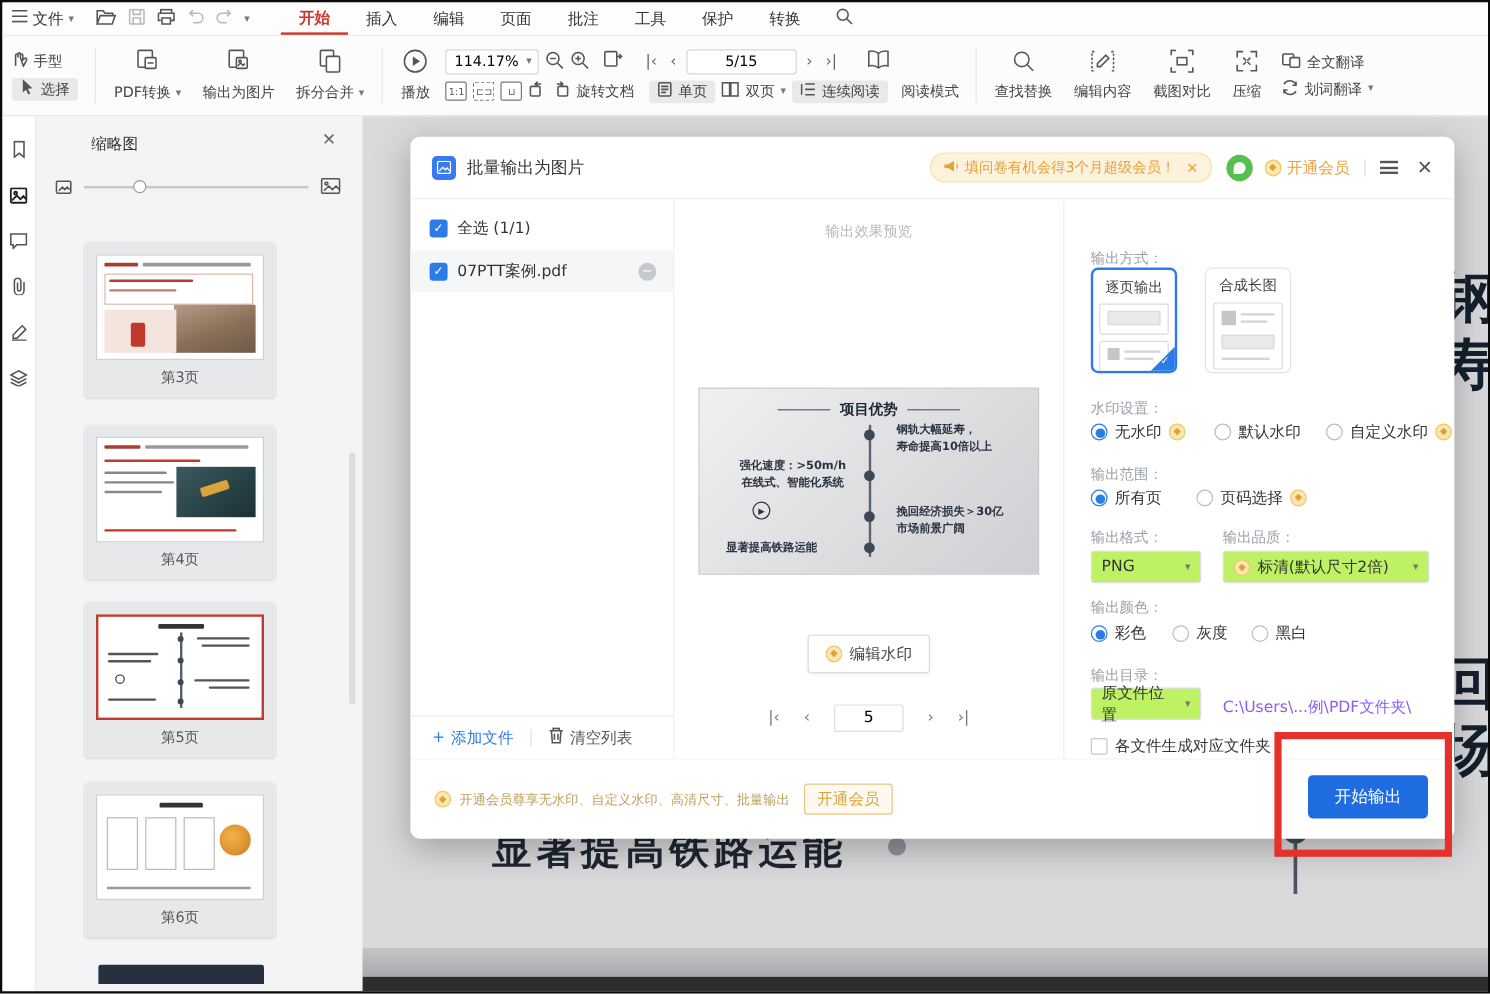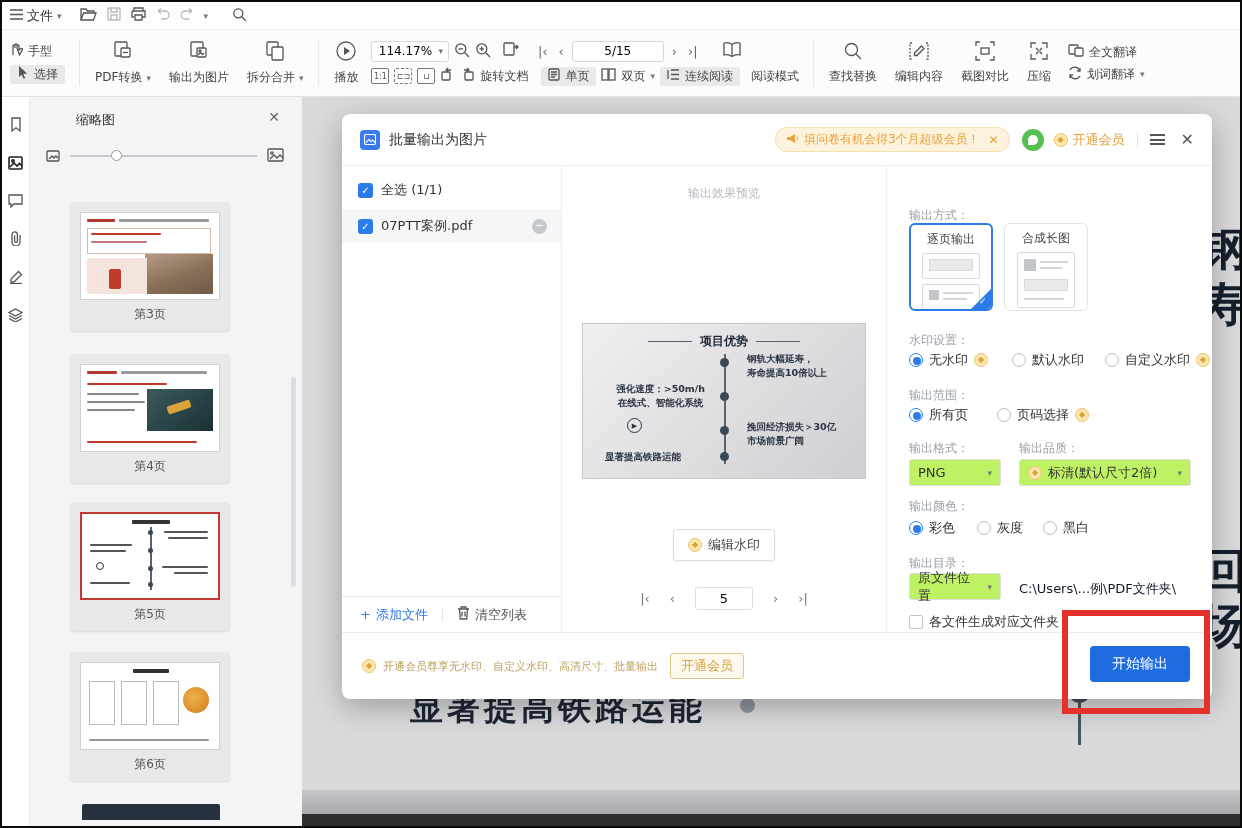--- a/index.html
+++ b/index.html
@@ -126,40 +126,40 @@
              border-radius:50%; color:#2a3442; font-size:7px; display:flex; align-items:center; justify-content:center; }
   .wm-btn { position:absolute; left:50%; transform:translateX(-50%); top:362px; background:#fff;
             border:1px solid #ddd; border-radius:3px; padding:6px 14px; display:flex; gap:6px;
             align-items:center; font-size:13px; color:#444; box-shadow:0 1px 2px rgba(0,0,0,.05); white-space:nowrap; }
   .pv-nav { position:absolute; bottom:22px; left:0; right:0; display:flex; align-items:center;
             justify-content:center; gap:20px; color:#777; }
   .pv-input { width:58px; height:23px; border:1px solid #ddd; border-radius:3px; text-align:center;
               font-size:13px; outline:none; font-family:inherit; }
 
   .sec-label { position:absolute; font-size:12px; color:#9aa0a8; }
-  .mode-card { position:absolute; top:24px; width:84px; height:88px; border:1px solid #e3e4e6;
+  .mode-card { position:absolute; top:24px; width:72px; height:88px; border:1px solid #e3e4e6;
                border-radius:6px; text-align:center; padding-top:6px; font-size:12px; color:#444; overflow:hidden; }
   .mode-card.sel { border:2px solid #2b7ce9; }
   .mp { margin:5px auto 0; background:#fff; border:1px solid #d8dadd; border-radius:2px; position:relative; }
   .mp .bar { position:absolute; background:#e7e9eb; border:1px solid #d8dadd; }
   .mp .sq { position:absolute; background:#c3c7cc; }
   .mp .ln { position:absolute; height:2px; background:#d4d7da; }
   .corner-chk { position:absolute; right:-1px; bottom:-1px; width:0; height:0;
                 border-left:22px solid transparent; border-bottom:22px solid #2b7ce9; }
   .corner-chk span { position:absolute; left:-13px; top:8px; color:#fff; font-size:9px; }
   .radio-row { position:absolute; display:flex; align-items:center; gap:6px; font-size:13px; color:#333; }
   .radio { width:14px; height:14px; border-radius:50%; border:1px solid #b9bdc4; background:#fff;
            position:relative; flex:none; }
   .radio.on { border:1px solid #2b7ce9; }
   .radio.on::after { content:""; position:absolute; left:3px; top:3px; width:8px; height:8px;
                      border-radius:50%; background:#2b7ce9; }
   .dd { position:absolute; height:27px; border:1px solid #ddd; border-radius:3px; background:#bef264;
         display:flex; align-items:center; padding:0 8px; gap:6px; font-size:13px; color:#333; }
   .dd .caret { margin-left:auto; }
-  .path-txt { position:absolute; font-size:13px; color:#0f172a; }
+  .path-txt { position:absolute; font-size:13px; color:#8b5cf6; }
   .cbx { width:14px; height:14px; border:1px solid #c3c7cc; border-radius:2px; background:#fff; flex:none; }
 
   .dlg-foot { position:absolute; left:0; right:0; bottom:0; height:67px; border-top:1px solid #ececec;
               display:flex; align-items:center; padding:0 20px; border-radius:0 0 8px 8px; }
   .foot-hint { display:flex; align-items:center; gap:7px; color:#bda05e; font-size:11px; }
   .vip-btn { margin-left:12px; border:1px solid #e5c687; color:#d9a33c; background:#fdf9ee;
              padding:3px 10px; border-radius:3px; font-size:13px; }
   .start-btn { position:absolute; right:22px; top:13px; width:100px; height:36px; background:#1e6ce0;
                color:#fff; border:none; border-radius:4px; font-size:14px; font-family:inherit; }
 
@@ -190,20 +190,30 @@
       <span><svg class="ic" width="15" height="14" viewBox="0 0 15 14">
             <path d="M3 4V1h9v3M1 4h13v6h-3M3 10H1V4M4 8h7v5H4z"></path>
           </svg></span>
       <span><svg class="ic dim" width="14" height="12" viewBox="0 0 14 12">
             <path d="M2 3h7a4 4 0 0 1 0 8H5M2 3l3-2.5M2 3l3 2.5"></path>
           </svg></span>
       <span><svg class="ic dim" width="14" height="12" viewBox="0 0 14 12">
             <path d="M12 3H5a4 4 0 0 0 0 8h4M12 3 9 .5M12 3 9 5.5"></path>
           </svg></span>
       <span class="caret">▾</span>
+    </div>
+    <div class="tabs">
+      <div class="tab active">开始</div>
+      <div class="tab">插入</div>
+      <div class="tab">编辑</div>
+      <div class="tab">页面</div>
+      <div class="tab">批注</div>
+      <div class="tab">工具</div>
+      <div class="tab">保护</div>
+      <div class="tab">转换</div>
     </div>
     <span style="margin-left:14px"><svg class="ic" width="15" height="15" viewBox="0 0 15 15">
           <circle cx="6.3" cy="6.3" r="4.5"></circle>
           <path d="M9.7 9.7 14 14"></path>
         </svg></span>
   </div>
 
   <div class="toolbar">
     <div class="stack2">
       <div class="srow">

